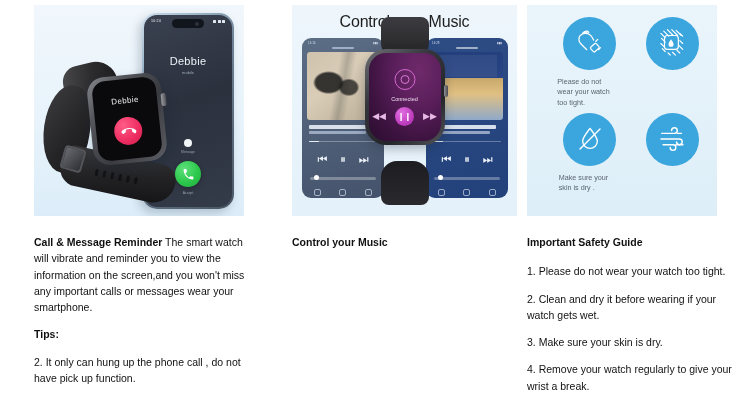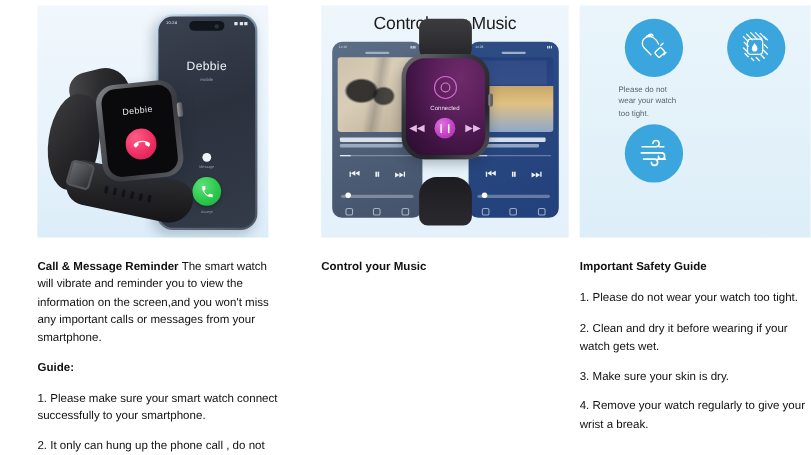--- a/index.html
+++ b/index.html
@@ -26,21 +26,21 @@
   .col-3 { width: 210px; margin-left: 10px; }
 
   
   .panel {
     position: relative;
     overflow: hidden;
     background: linear-gradient(180deg, #f1f7fc 0%, #e8f3fb 55%, #dcedf9 100%);
   }
   .panel-1 { width: 210px; height: 211px; padding-left: 24px; }
   .panel-2 { width: 225px; height: 211px; background: linear-gradient(180deg,#eef6fc 0%, #e4f1fa 100%); }
-  .panel-3 { width: 210px; height: 211px; background: linear-gradient(180deg,#eaf5fb 0%, #ddeef8 100%); }
+  .panel-3 { width: 190px; height: 211px; background: linear-gradient(180deg,#eaf5fb 0%, #ddeef8 100%); }
 
   
   .phone1 {
     position: absolute; right: 10px; top: 8px;
     width: 92px; height: 196px;
     border-radius: 15px;
     background: linear-gradient(135deg,#cfe0ee 0%, #9fb8cc 18%, #6e8296 40%, #4a5664 100%);
     padding: 2px;
     box-shadow: -3px 4px 10px rgba(40,60,80,.25);
   }
@@ -331,23 +331,22 @@
                   </g>
                 </svg>
               </div>
             </div>
           </div>
         </div>
 
       </div>
 
       <div class="caption w-245">
-        <p class="cap-p"><span class="cap-head">Call &amp; Message Reminder</span><span> The smart watch will vibrate and reminder you to view the information on the screen,and you won't miss any important calls or messages from your smartphone.</span></p>
-        <p class="cap-p"><span class="cap-head">Guide:</span></p>
-        <p class="cap-p">1. Please make sure your smart watch connect successfully to your smartphone.</p>
+        <p class="cap-p"><span class="cap-head">Call &amp; Message Reminder</span><span> The smart watch will vibrate and reminder you to view the information on the screen,and you won't miss any important calls or messages wear your smartphone.</span></p>
+        <p class="cap-p"><span class="cap-head">Tips:</span></p>
         <p class="cap-p">2. It only can hung up the phone call , do not have pick up function.</p>
       </div>
     </div>
 
     <div class="col col-2">
       <div class="panel panel-2">
 
         <div class="music-title">Control your Music</div>
 
         <div class="mphone mphone-l">
@@ -464,20 +463,32 @@
                 <g fill="none" stroke="#ffffff" stroke-width="1.6" stroke-linecap="round" stroke-linejoin="round">
                   <rect x="13" y="13" width="19" height="19" rx="4"></rect>
                   <path d="M8 10l6 6M12 7l7 7M17 5l8 8M23 5l8 8M29 6l7 7M34 10l4 4M9 17l5 5M8 24l5 5M10 31l4 4"></path>
                   <path d="M34 20l4 4M33 27l5 5M30 33l4 4M24 36l4 4M18 37l3 3"></path>
                   <path d="M22 18c2 3 3.5 5 3.5 7a3.5 3.5 0 0 1-7 0c0-2 1.5-4 3.5-7z" fill="#ffffff" stroke="none"></path>
                 </g>
               </svg>
             </div>
           </div>
 
+          <div class="safety-cell s-cell-3">
+            <div class="s-icon pos2">
+              <svg width="32" height="32" viewBox="0 0 48 48">
+                <g fill="none" stroke="#ffffff" stroke-width="2" stroke-linecap="round" stroke-linejoin="round">
+                  <path d="M24 8c6 8 11 14 11 19a11 11 0 0 1-22 0c0-5 5-11 11-19z"></path>
+                  <path d="M9 39L39 9"></path>
+                </g>
+              </svg>
+            </div>
+            <div class="s-text" style="white-space:pre-line">Make sure your
+skin is dry .</div>
+          </div>
 
           <div class="safety-cell s-cell-4">
             <div class="s-icon pos2">
               <svg width="34" height="34" viewBox="0 0 48 48">
                 <g fill="none" stroke="#ffffff" stroke-width="2" stroke-linecap="round">
                   <path d="M8 16h18a4 4 0 1 0-4-4"></path>
                   <path d="M30 16h6"></path>
                   <path d="M7 24h26a4 4 0 1 1-4 4"></path>
                   <path d="M10 32h14a4 4 0 1 1-4 4"></path>
                   <path d="M28 32h10"></path>

